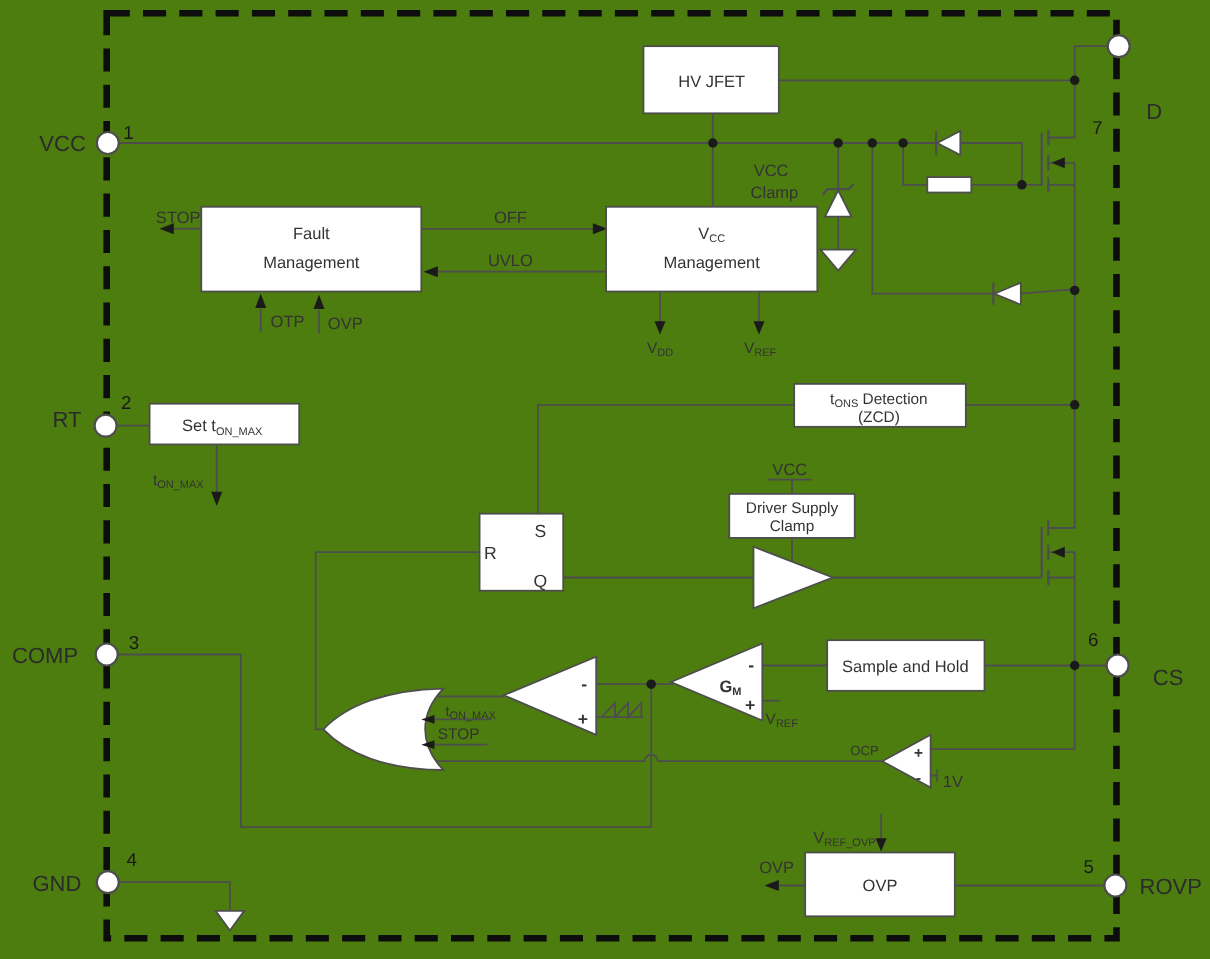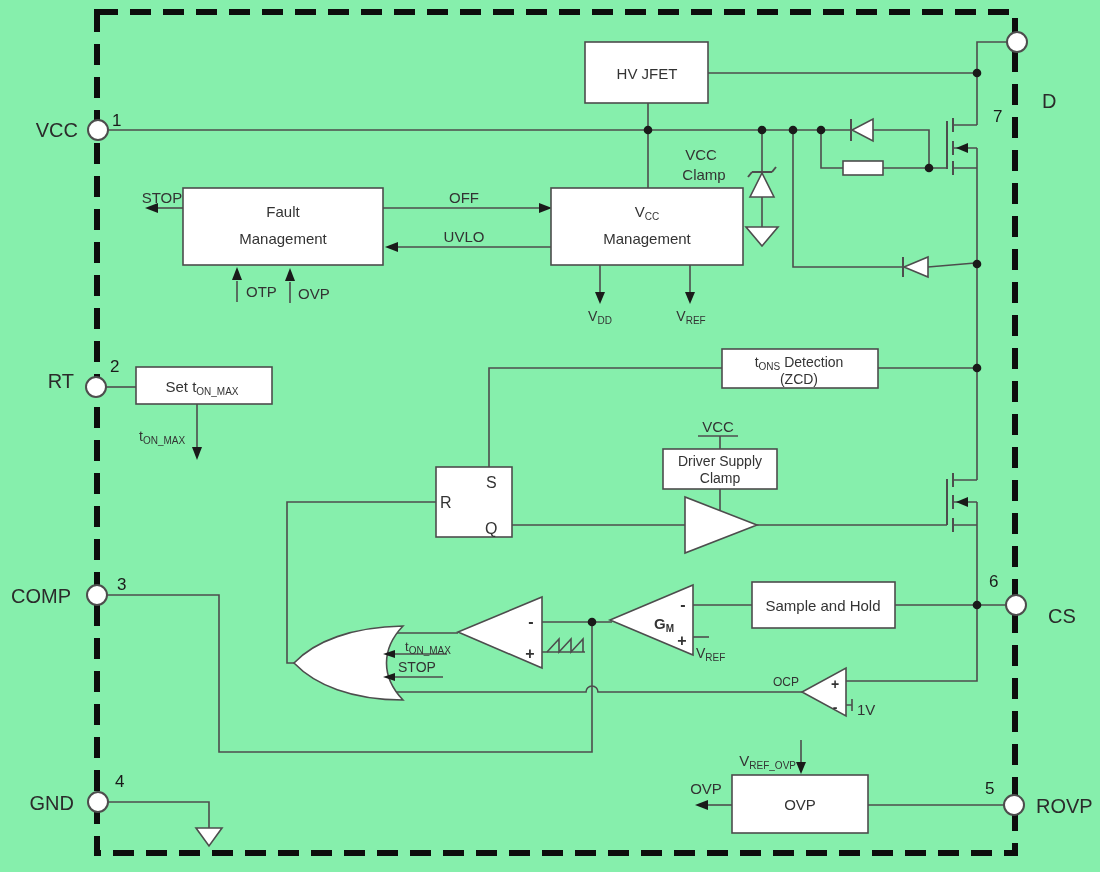--- a/index.html
+++ b/index.html
@@ -1,16 +1,16 @@
 <!DOCTYPE html>
 <html><head>
 <meta charset="utf-8">
 <style>
   html,body { margin:0; padding:0; background:#ffffff; }
-  #stage { position:relative; width:1100px; height:872px; background:#86efac; }
+  #stage { position:relative; width:1100px; height:872px; background:#4d7c0f; }
   svg { display:block; }
   text { font-family:"Liberation Sans", sans-serif; fill:#333333; }
   .wire  { stroke:#4d4d4d; stroke-width:1.6; fill:none; }
   .box   { stroke:#4d4d4d; stroke-width:1.6; fill:#ffffff; }
   .dev   { stroke:#4d4d4d; stroke-width:1.6; fill:#ffffff; }
   .bar   { stroke:#4d4d4d; stroke-width:2;   fill:none; }
   .dot   { fill:#1a1a1a; stroke:none; }
   .ah    { fill:#1a1a1a; stroke:none; }
   .pin   { stroke:#4d4d4d; stroke-width:2; fill:#ffffff; }
   .border{ stroke:#0d0d0d; stroke-width:6; fill:none; stroke-dasharray:21 12; }

